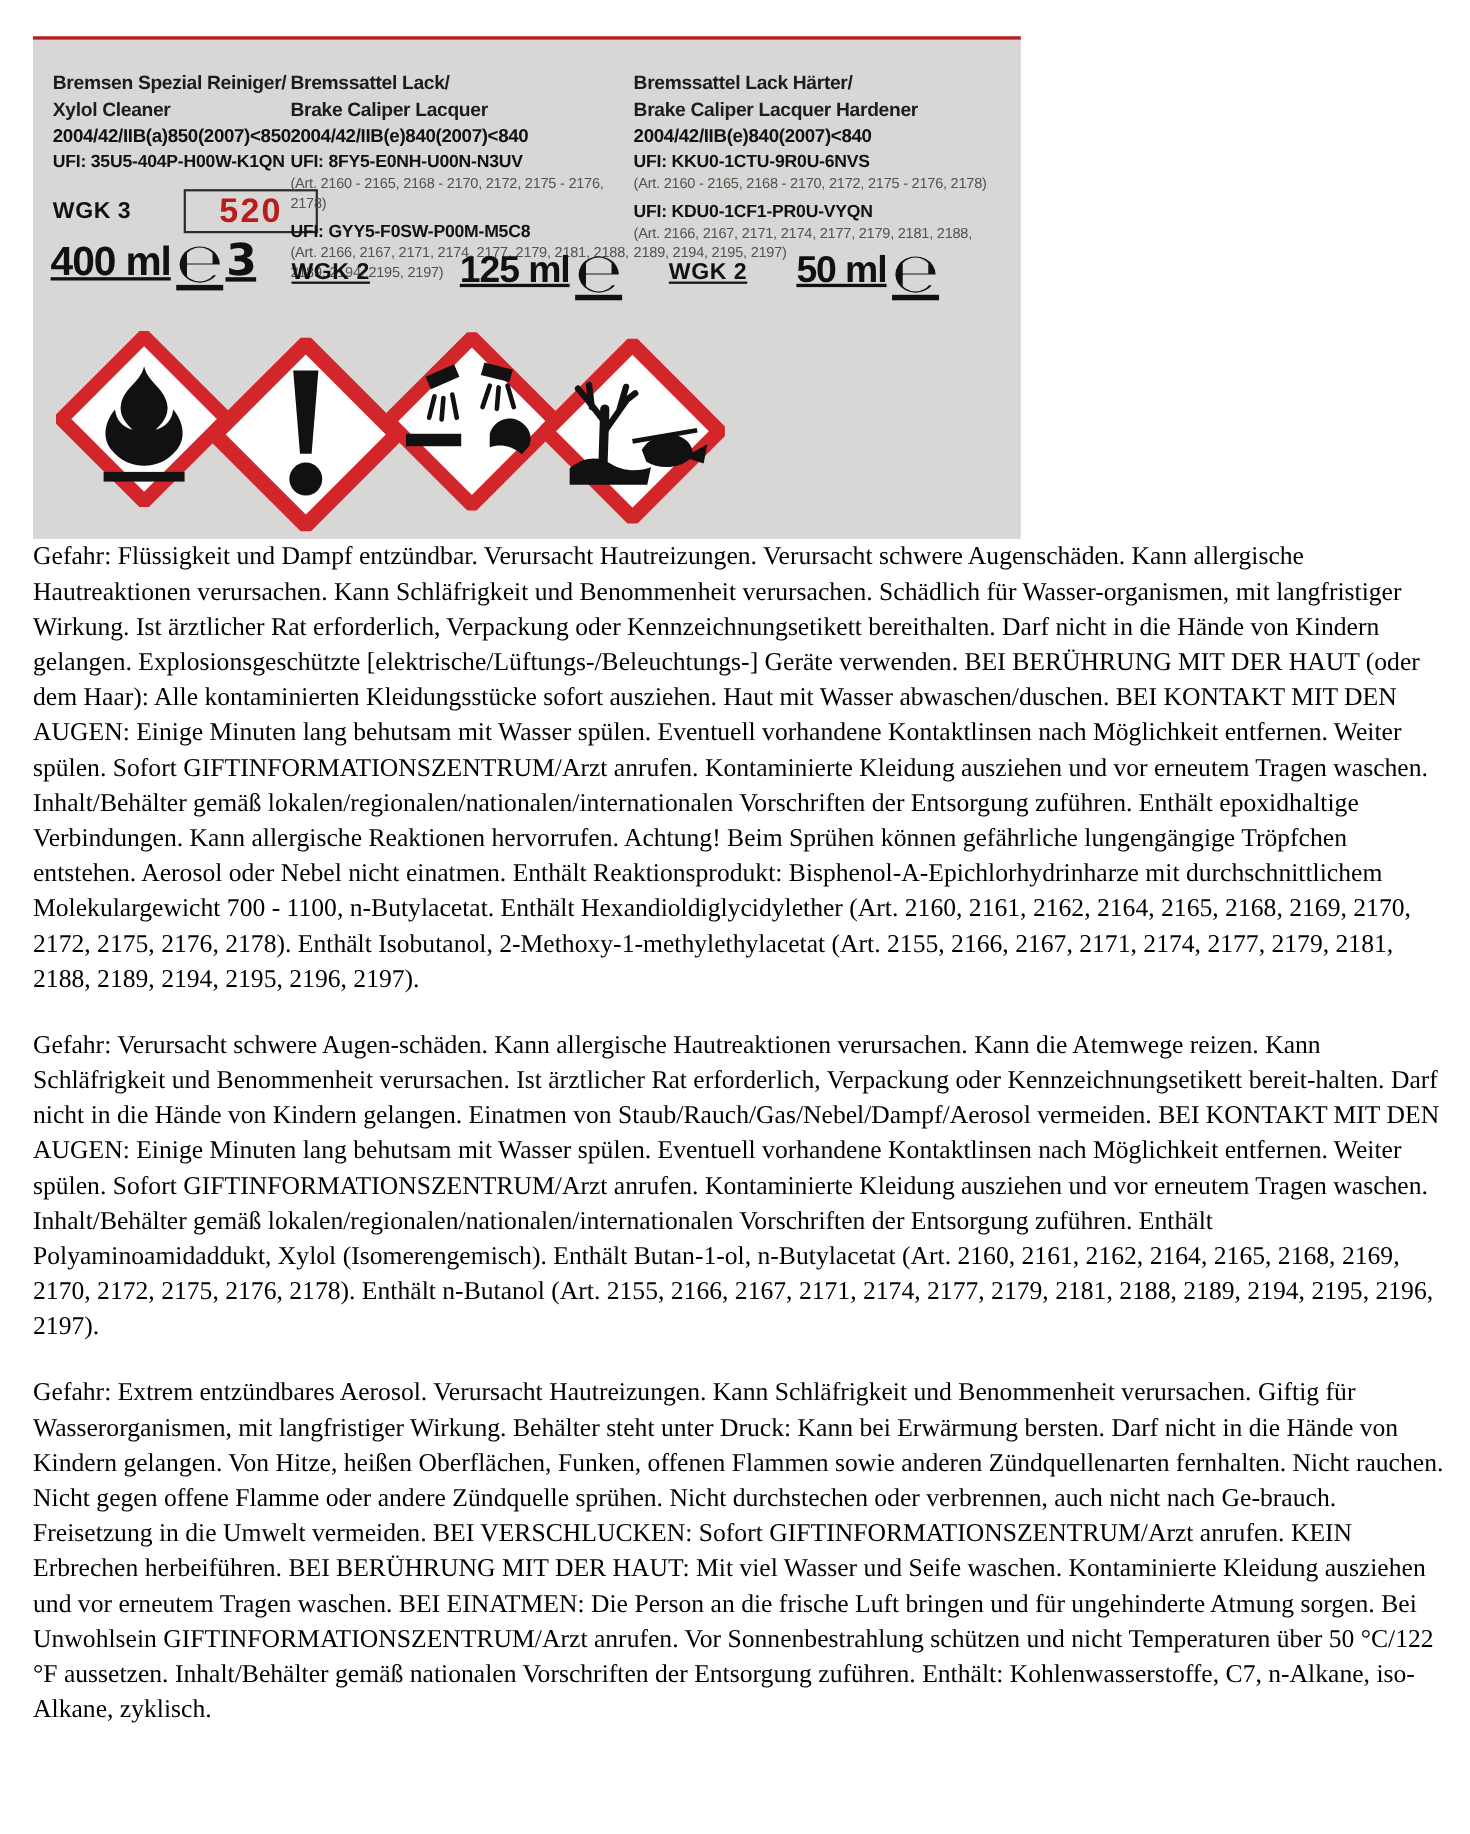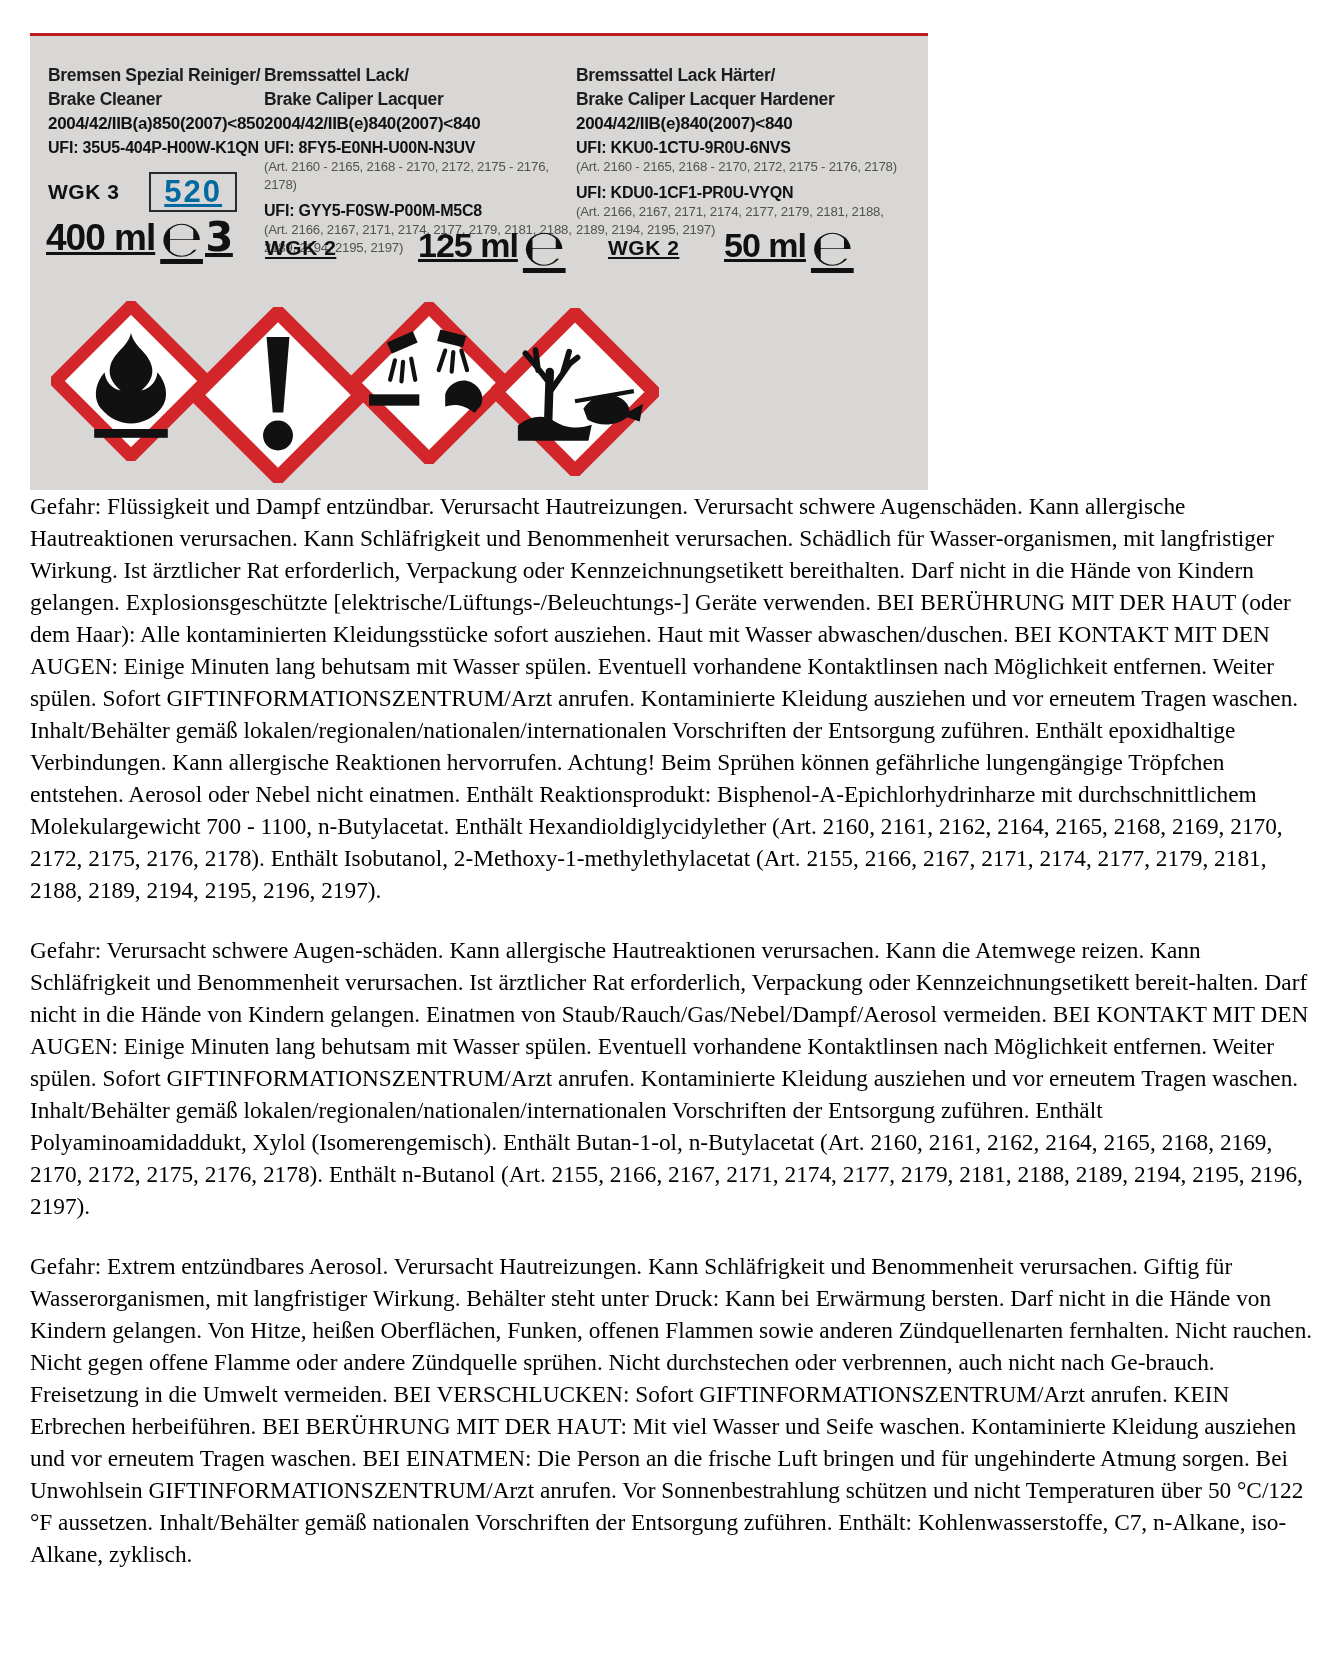--- a/index.html
+++ b/index.html
@@ -14,23 +14,23 @@
   }
   .col{position:absolute;top:27px;}
   .col1{left:18px;width:220px;}
   .col2{left:234px;width:308px;}
   .col3{left:546px;width:340px;}
   .pname{font-weight:bold;font-size:17.5px;line-height:24px;color:#1c1c1c;letter-spacing:-0.3px;}
   .voc{font-weight:bold;font-size:17px;line-height:25px;letter-spacing:-0.3px;}
   .ufi{font-weight:bold;font-size:16px;line-height:21px;margin-top:1px;letter-spacing:-0.2px;}
   .ufi2{margin-top:6px;}
   .art{font-size:13.2px;line-height:18px;color:#525250;letter-spacing:-0.2px;}
-  .wgk-row{position:absolute;left:18px;top:136px;display:flex;align-items:center;gap:30px;}
+  .wgk-row{position:absolute;left:18px;top:136px;display:flex;align-items:center;gap:48px;}
   .wgk{font-weight:bold;font-size:21px;letter-spacing:0.5px;}
-  .code-box{border:2.5px solid #2a2a2a;font-size:31px;font-weight:bold;padding:0 13px;letter-spacing:2px;color:#0369a1;text-decoration:underline;}
+  .code-box{border:2.5px solid #2a2a2a;font-size:31px;font-weight:bold;padding:0 30px;letter-spacing:2px;color:#b91c1c;}
   .vol{position:absolute;display:flex;align-items:flex-start;text-decoration:underline;}
   .vol1{left:16px;top:183px;}
   .vol2wgk{left:235px;top:200px;}
   .vol2{left:388px;top:192px;}
   .vol3wgk{left:578px;top:200px;}
   .vol3{left:694px;top:192px;}
   .vol-num{font-size:37px;font-weight:bold;letter-spacing:-1px;line-height:1;}
   .vol-num.small{font-size:34px;}
   .e-mark{font-size:50px;line-height:0.82;margin-left:5px;font-family:"DejaVu Sans",sans-serif;font-weight:normal;}
   .rev-eps{display:inline-block;transform:scaleX(-1);font-size:40px;line-height:0.9;font-weight:bold;margin-left:2px;font-family:"DejaVu Sans",sans-serif;}
@@ -44,21 +44,21 @@
   .section p{margin:0;}
   .section + .section{margin-top:14px;padding-top:14px;}
 </style>
 </head>
 <body>
 
 <div class="label">
 
   <div class="col col1">
     <div class="pname">Bremsen Spezial Reiniger/</div>
-    <div class="pname">Brake Cleaner</div>
+    <div class="pname">Xylol Cleaner</div>
     <div class="voc">2004/42/IIB(a)850(2007)&lt;850</div>
     <div class="ufi">UFI: 35U5-404P-H00W-K1QN</div>
   </div>
   <div class="wgk-row">
     <span class="wgk">WGK 3</span>
     <span class="code-box">520</span>
   </div>
   <div class="vol vol1">
     <span class="vol-num">400 ml</span>
     <span class="e-mark">℮</span>

